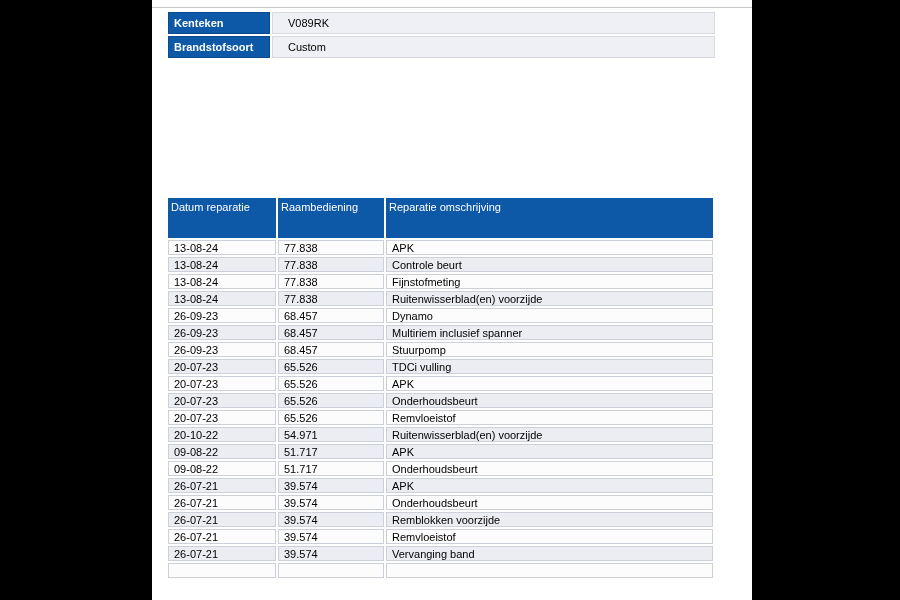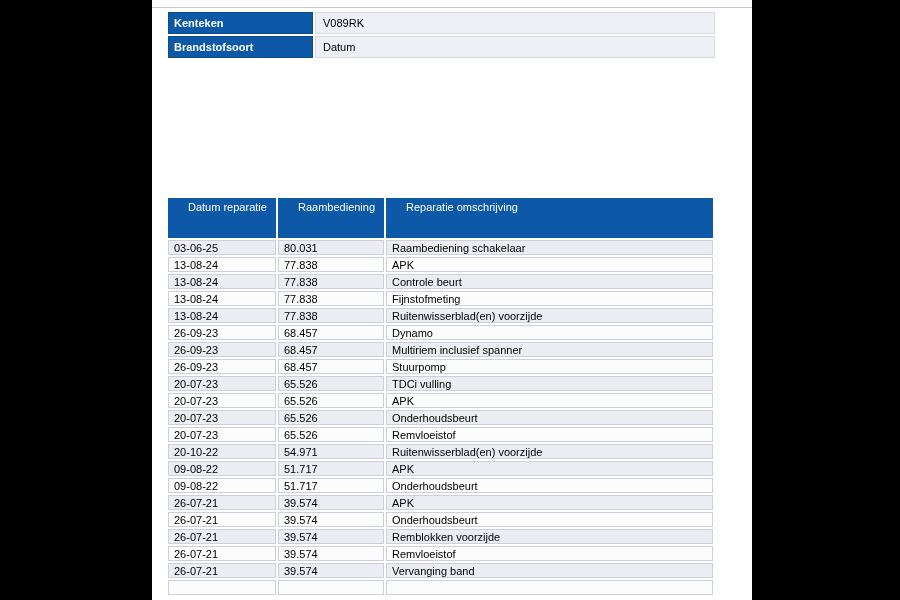--- a/index.html
+++ b/index.html
@@ -41,61 +41,61 @@
   }
   
   .info-table {
     position: absolute;
     left: 14px;
     top: 10px;
     width: 551px;
   }
   .info-table th {
     box-sizing: border-box;
-    width: 145px;
+    width: 102px;
     height: 22px;
     background: var(--blue, #0E58A8);
     border: 1px solid var(--blue-border, #0B4A8C);
     color: #ffffff;
     font-size: 11px;
     font-weight: bold;
     text-align: left;
     vertical-align: middle;
     padding: 2px 5px;
     white-space: nowrap;
   }
   .info-table td {
     box-sizing: border-box;
     height: 22px;
     background: var(--value-bg, #EEF0F5);
     border: 1px solid #d8dae1;
     color: #000000;
     font-size: 11px;
     vertical-align: middle;
-    padding: 2px 7px;
+    padding: 2px 15px;
     white-space: nowrap;
     overflow: hidden;
   }
   
   .repair-table {
     position: absolute;
     left: 14px;
     top: 196px;
     width: 549px;
   }
   .repair-table th {
     box-sizing: border-box;
     height: 40px;
     background: var(--blue, #0E58A8);
     color: #ffffff;
     font-size: 11px;
     font-weight: normal;
     text-align: left;
     vertical-align: top;
-    padding: 3px 20px;
+    padding: 3px 3px;
     white-space: nowrap;
   }
   .repair-table td {
     box-sizing: border-box;
     height: 15px;
     border: 1px solid var(--cell-border, #CBD0DA);
     color: #000000;
     font-size: 11px;
     vertical-align: middle;
     padding: 0 5px;
@@ -117,44 +117,39 @@
     <div class="top-divider"></div>
 
     <table class="info-table">
       <tbody id="info-body">
           <tr>
             <th>Kenteken</th>
             <td>V089RK</td>
           </tr>
           <tr>
             <th>Brandstofsoort</th>
-            <td>Datum</td>
+            <td>Custom</td>
           </tr>
         </tbody>
     </table>
 
     <table class="repair-table">
       <colgroup>
         <col class="col-date">
           <col class="col-km">
           <col class="col-desc">
       </colgroup>
       <thead>
           <tr id="repair-head">
             <th>Datum reparatie</th>
             <th>Raambediening</th>
             <th>Reparatie omschrijving</th>
           </tr>
         </thead>
       <tbody id="repair-body">
-          <tr class="odd">
-            <td>03-06-25</td>
-            <td>80.031</td>
-            <td>Raambediening schakelaar</td>
-          </tr>
           <tr class="even">
             <td>13-08-24</td>
             <td>77.838</td>
             <td>APK</td>
           </tr>
           <tr class="odd">
             <td>13-08-24</td>
             <td>77.838</td>
             <td>Controle beurt</td>
           </tr>

